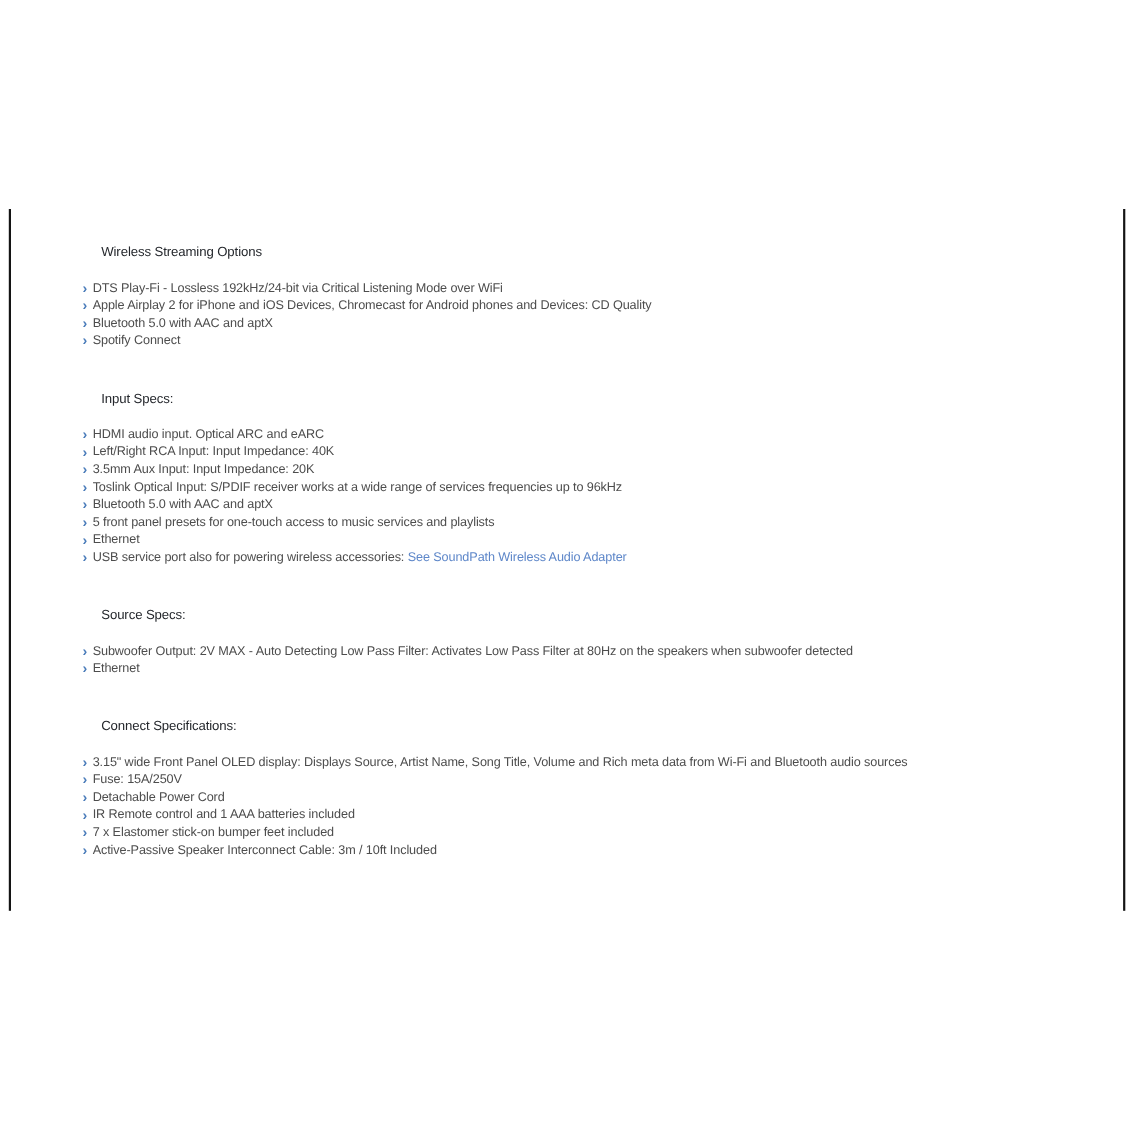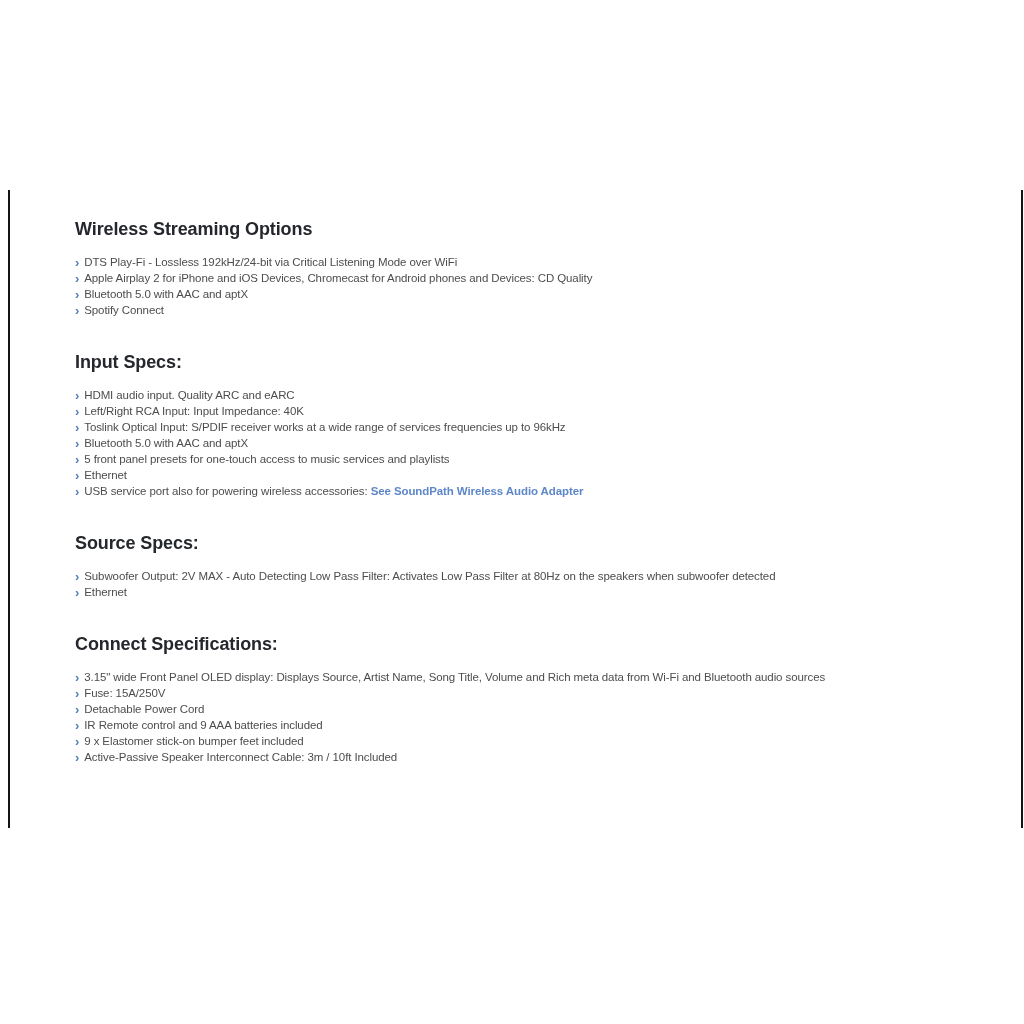--- a/index.html
+++ b/index.html
@@ -20,47 +20,47 @@
   .page-rule.left { left: 8px; }
   .page-rule.right { left: 1021px; }
   .content {
     position: absolute;
     left: 75px;
     top: 219px;
     width: 950px;
   }
   .spec-section { margin-bottom: 34px; }
   .spec-heading {
-    font-size: 18px;
-    font-weight: bold;
+    font-size: 12px;
+    font-weight: normal;
     color: #24272c;
     line-height: 20px;
     margin-bottom: 15px;
     letter-spacing: -0.1px;
+    margin-left: 17px;
   }
   ul.spec-list { list-style: none; }
   ul.spec-list li {
     font-size: 11.5px;
     color: #4d4d4d;
     line-height: 16px;
     height: 16px;
     white-space: nowrap;
     letter-spacing: -0.1px;
   }
   .chevron {
     color: #4a7cba;
     font-weight: bold;
     font-size: 13px;
     margin-right: 5px;
     vertical-align: -1px;
   }
   a.spec-link {
     color: #5e87c9;
     text-decoration: none;
-    font-weight: bold;
   }
 </style>
 </head>
 <body>
 
 <div class="page-rule left"></div>
 <div class="page-rule right"></div>
 
 <div class="content">
   <section class="spec-section">
@@ -81,27 +81,30 @@
   <li>
     <span class="chevron">›</span><span class="item-text">Spotify Connect</span>
   </li>
 </ul>
   </section>
 
   <section class="spec-section">
     <h2 class="spec-heading">Input Specs:</h2>
     <ul class="spec-list">
   <li>
-    <span class="chevron">›</span><span class="item-text">HDMI audio input. Quality ARC and eARC</span>
+    <span class="chevron">›</span><span class="item-text">HDMI audio input. Optical ARC and eARC</span>
   </li>
 
   <li>
     <span class="chevron">›</span><span class="item-text">Left/Right RCA Input: Input Impedance: 40K</span>
   </li>
 
+  <li>
+    <span class="chevron">›</span><span class="item-text">3.5mm Aux Input: Input Impedance: 20K</span>
+  </li>
 
   <li>
     <span class="chevron">›</span><span class="item-text">Toslink Optical Input: S/PDIF receiver works at a wide range of services frequencies up to 96kHz</span>
   </li>
 
   <li>
     <span class="chevron">›</span><span class="item-text">Bluetooth 5.0 with AAC and aptX</span>
   </li>
 
   <li>
@@ -141,25 +144,25 @@
 
   <li>
     <span class="chevron">›</span><span class="item-text">Fuse: 15A/250V</span>
   </li>
 
   <li>
     <span class="chevron">›</span><span class="item-text">Detachable Power Cord</span>
   </li>
 
   <li>
-    <span class="chevron">›</span><span class="item-text">IR Remote control and 9 AAA batteries included</span>
+    <span class="chevron">›</span><span class="item-text">IR Remote control and 1 AAA batteries included</span>
   </li>
 
   <li>
-    <span class="chevron">›</span><span class="item-text">9 x Elastomer stick-on bumper feet included</span>
+    <span class="chevron">›</span><span class="item-text">7 x Elastomer stick-on bumper feet included</span>
   </li>
 
   <li>
     <span class="chevron">›</span><span class="item-text">Active-Passive Speaker Interconnect Cable: 3m / 10ft Included</span>
   </li>
 
 </ul>
   </section>
 </div>
 

